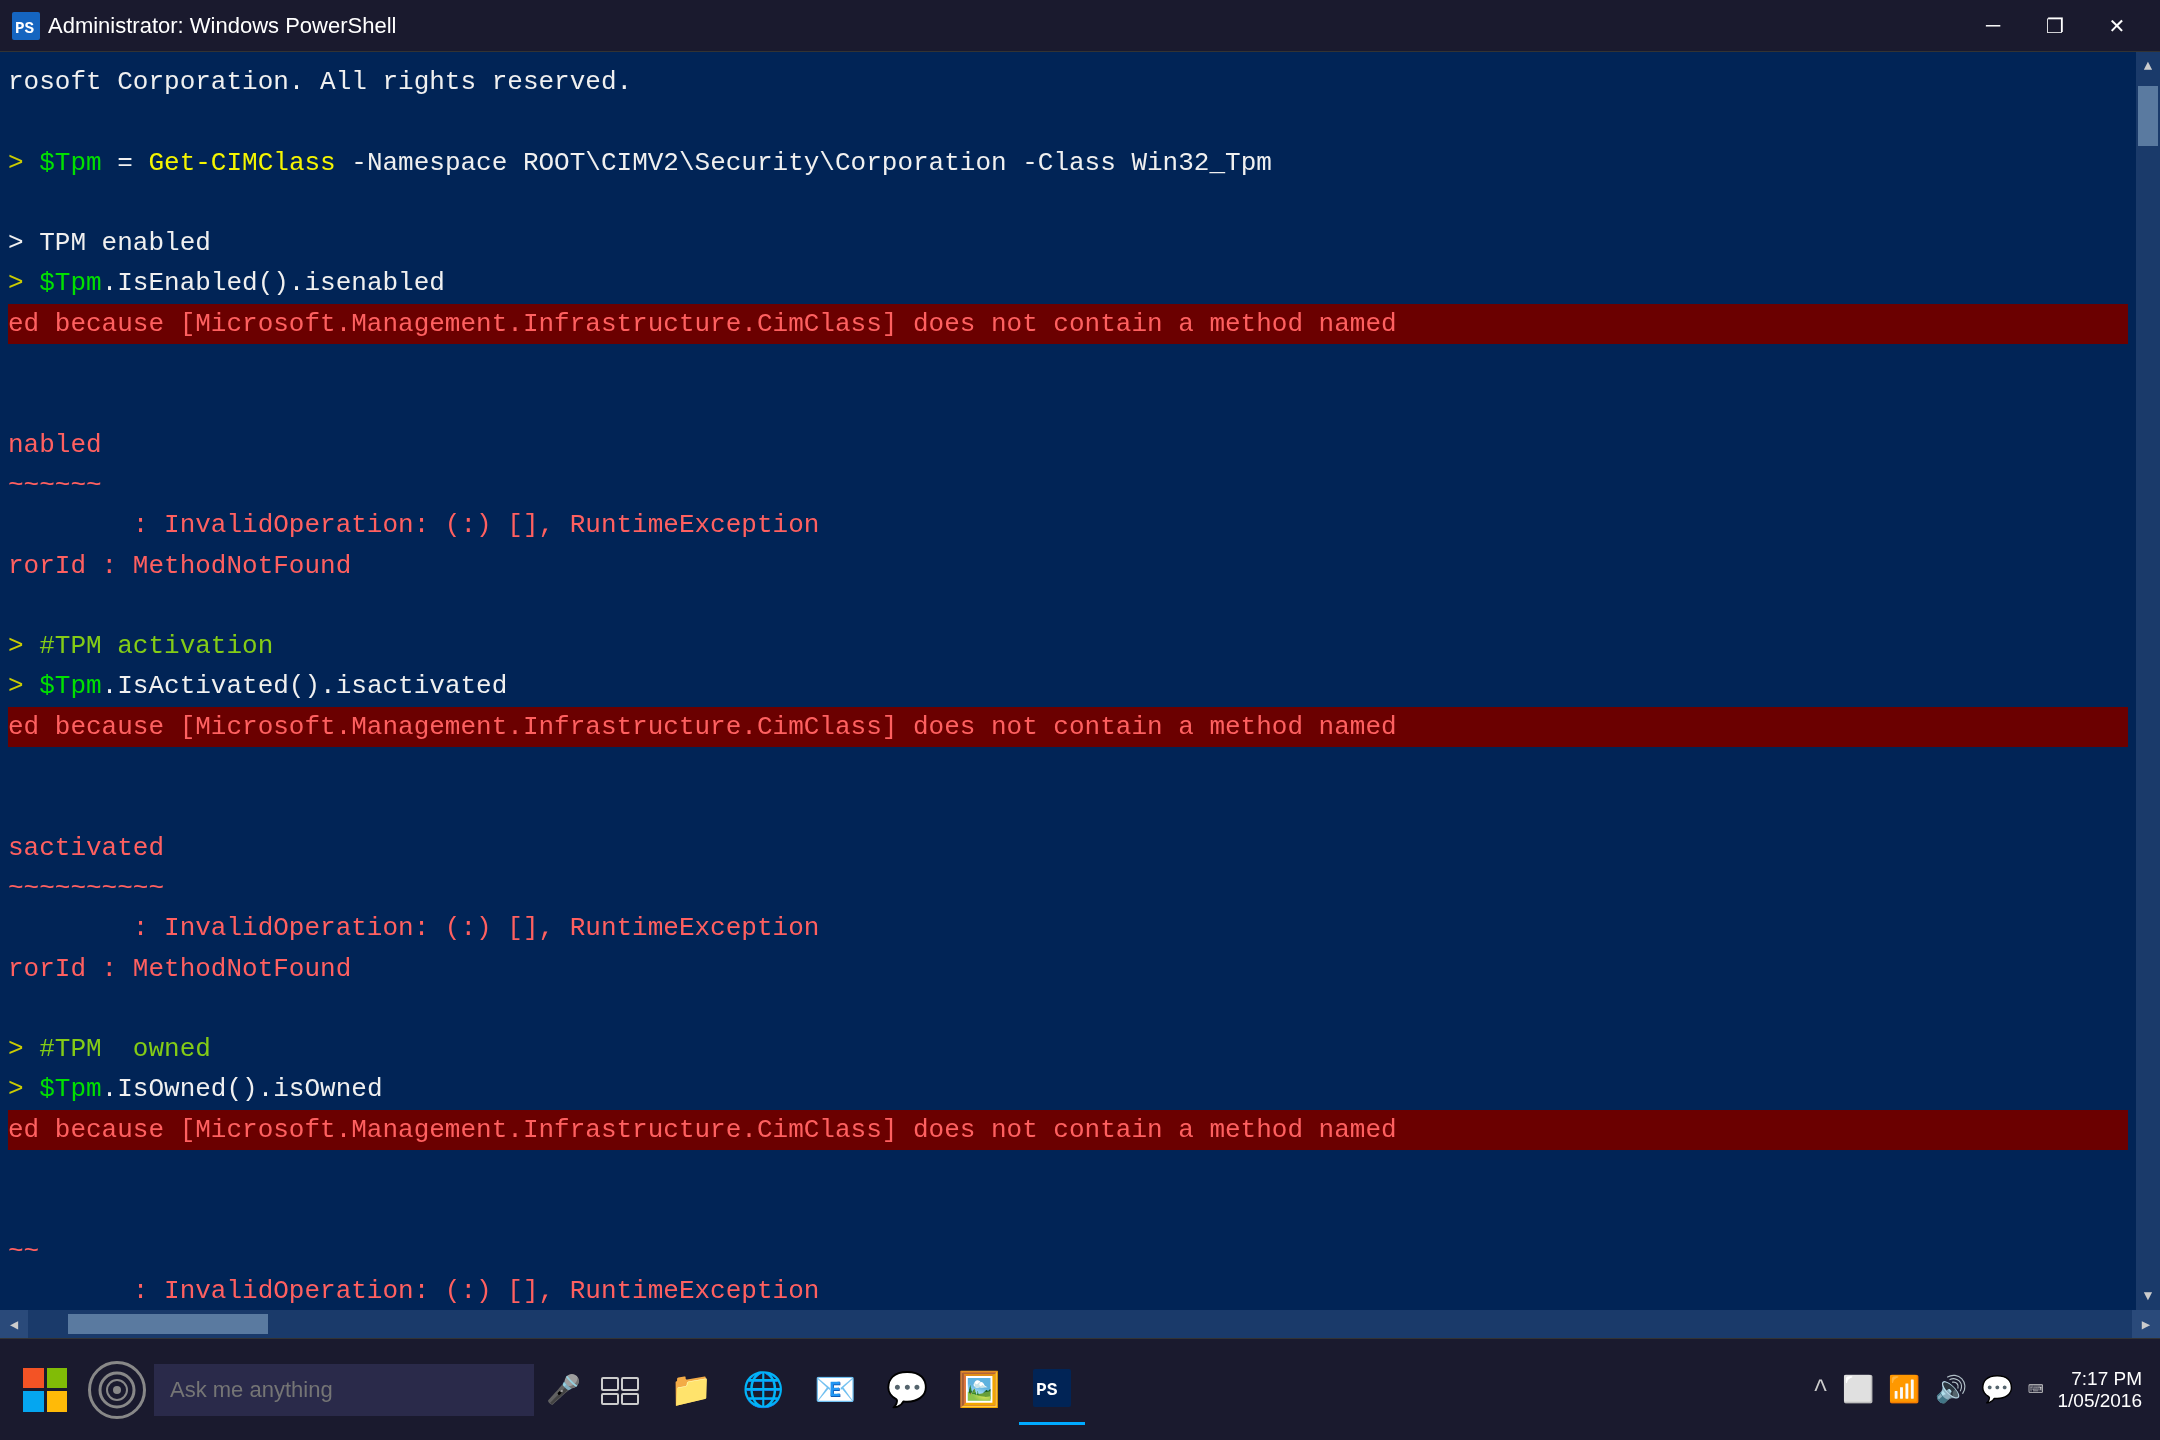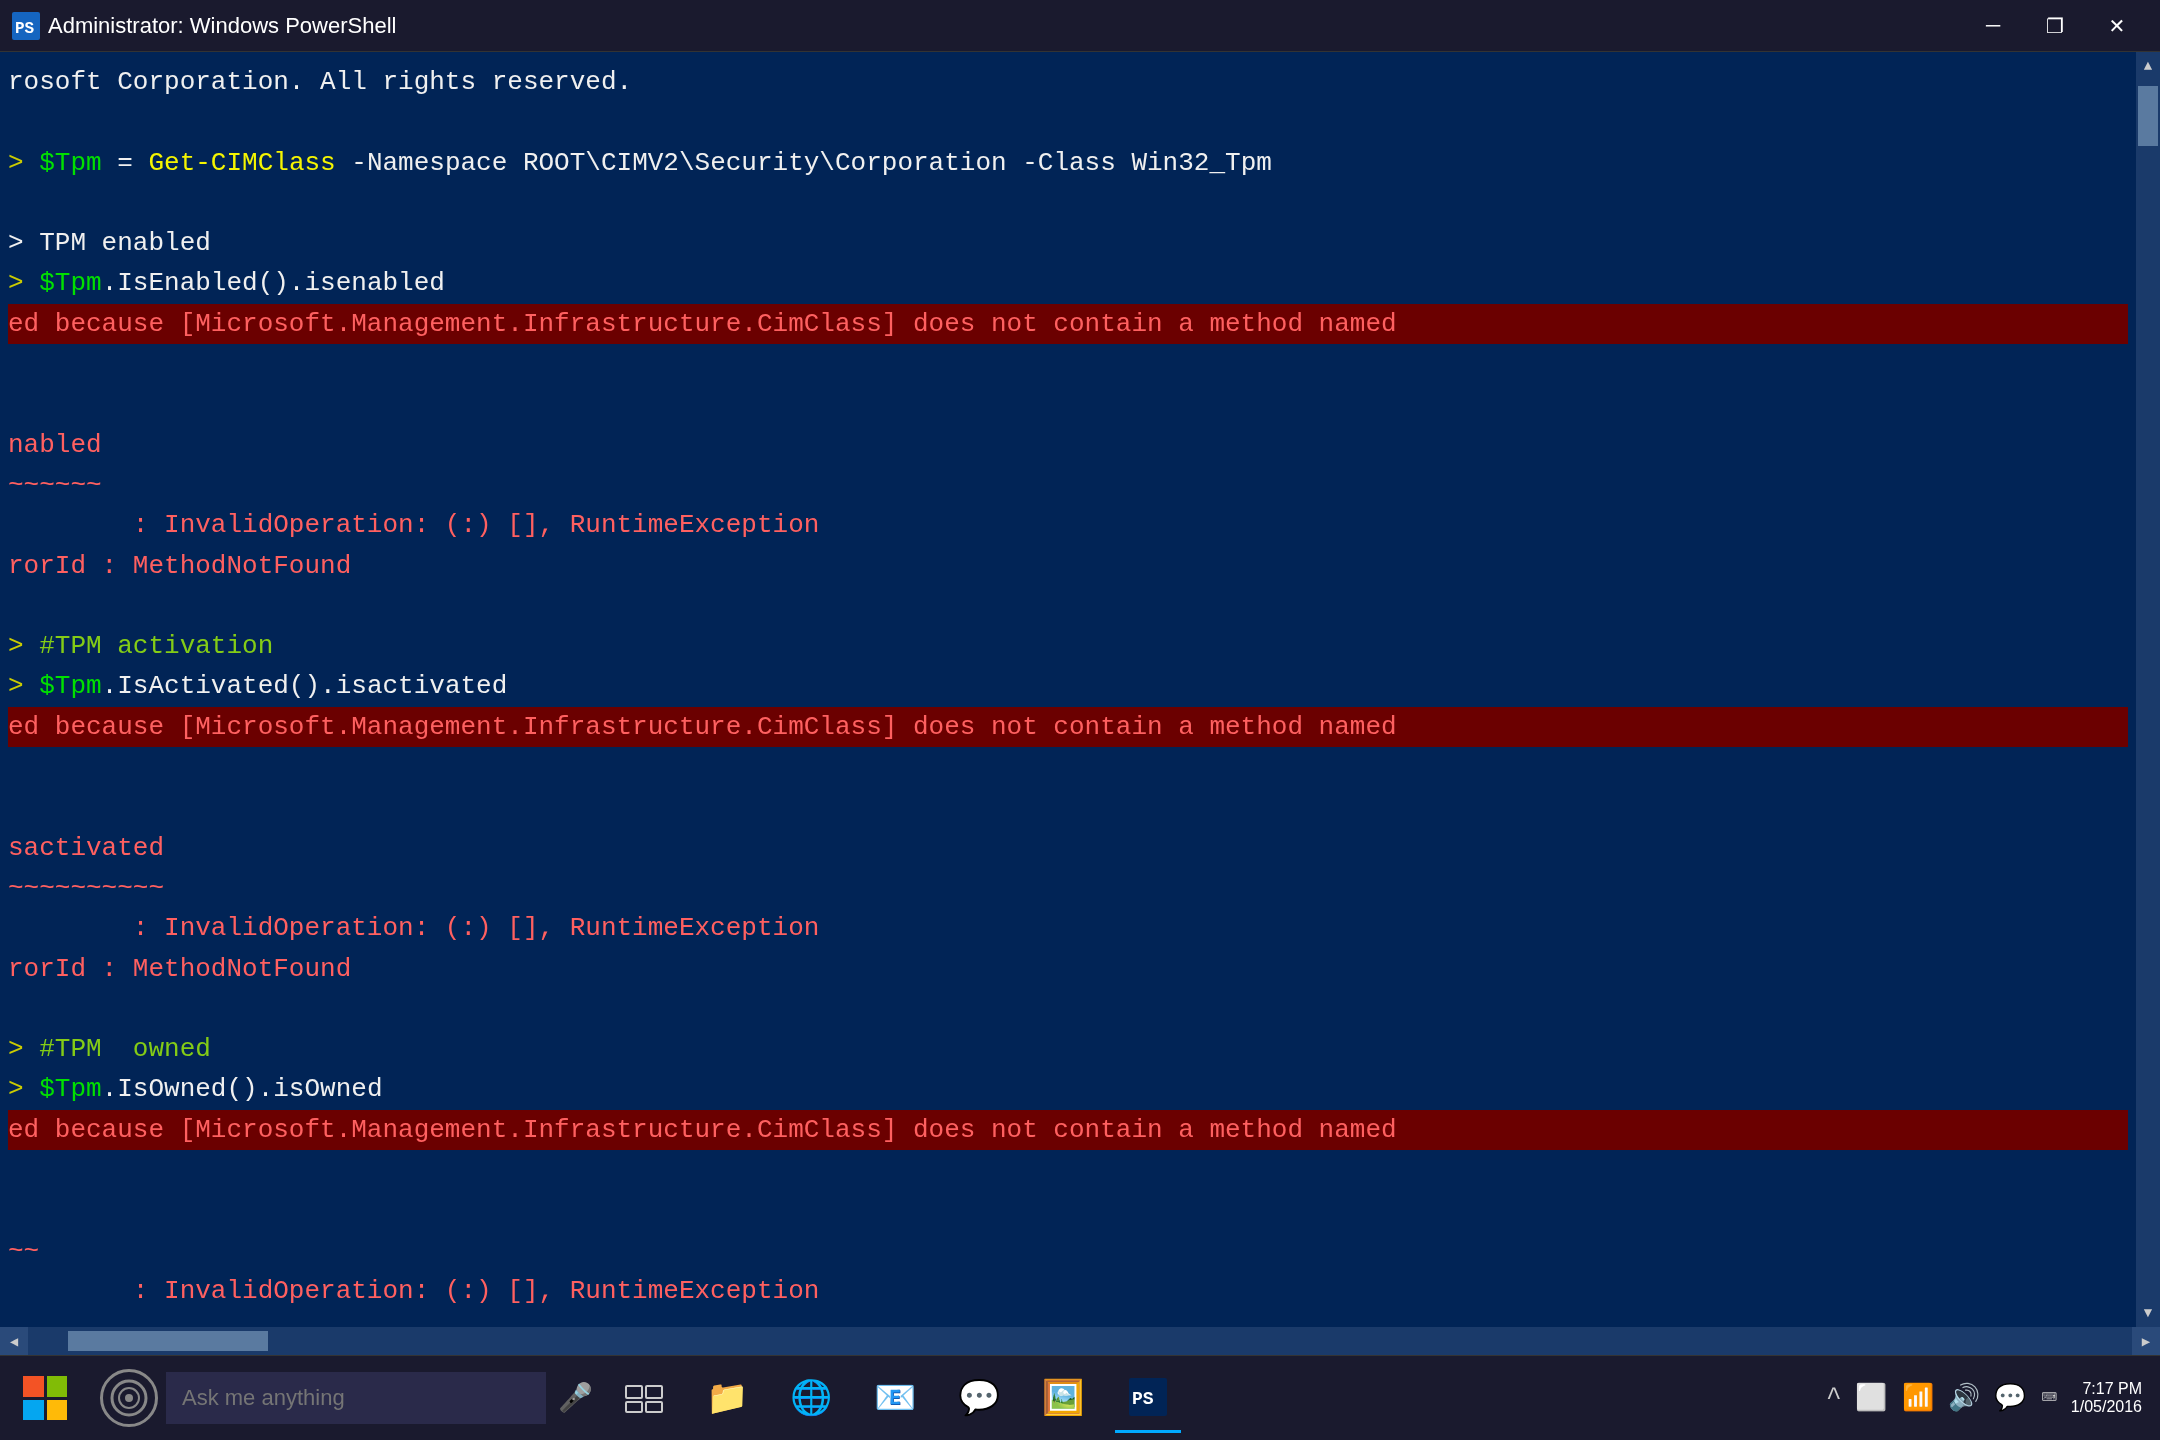--- a/index.html
+++ b/index.html
@@ -163,28 +163,28 @@
       position: absolute;
       left: 40px;
       top: 4px;
       bottom: 4px;
       width: 200px;
       background: #5a7aa0;
     }
 
     
     .taskbar {
-      height: 85px;
+      height: 102px;
       background: #1a1a2e;
       display: flex;
       align-items: center;
       padding: 0 10px;
       flex-shrink: 0;
       border-top: 1px solid #333;
-      gap: 16px;
+      gap: 4px;
     }
 
     .taskbar-start {
       width: 70px;
       height: 70px;
       display: flex;
       align-items: center;
       justify-content: center;
       cursor: pointer;
     }
@@ -270,21 +270,21 @@
       font-size: 26px;
       color: #ccc;
       cursor: pointer;
     }
 
     .taskbar-clock {
       display: flex;
       flex-direction: column;
       align-items: flex-end;
       color: white;
-      font-size: 16px;
+      font-size: 19px;
       font-family: 'Segoe UI', Arial, sans-serif;
       margin-right: 8px;
     }
 
     .taskbar-active {
       border-bottom: 3px solid #00aaff;
     }
 
     
     span.green { color: #00e000; }

